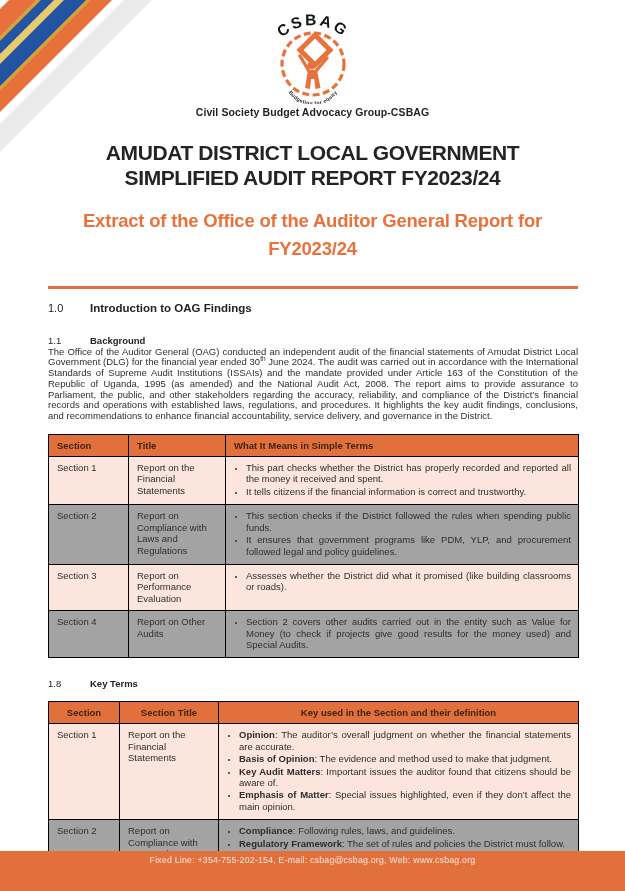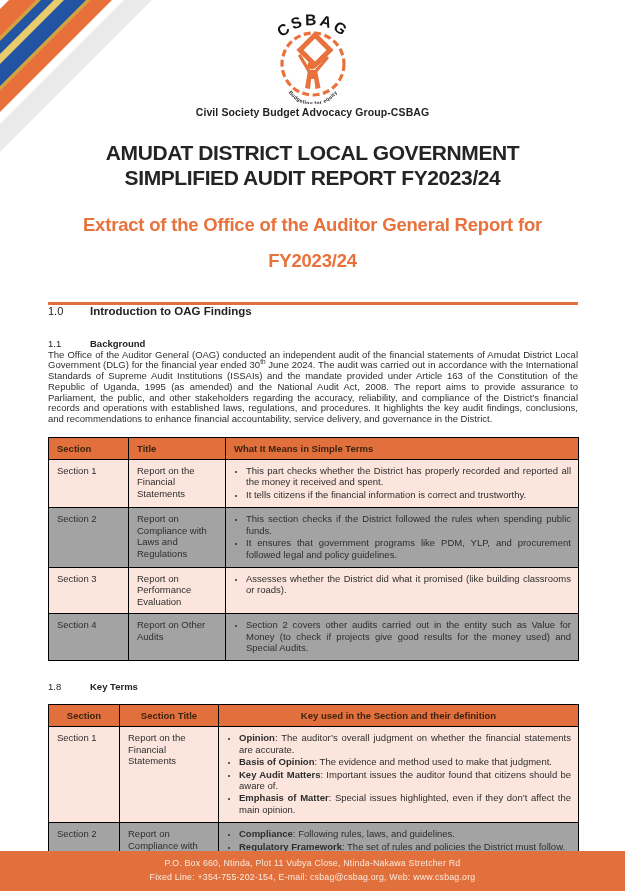--- a/index.html
+++ b/index.html
@@ -16,28 +16,28 @@
   .logo-svg { display:block; margin:0 auto; }
   .org-line { font-size:10.5px; font-weight:bold; color:#231f20; letter-spacing:0.1px; margin-top:2px; }
 
   
   .doc-title {
     margin-top:22px; text-align:center; font-size:21px; font-weight:bold;
     color:#262324; letter-spacing:-0.4px; line-height:25px;
   }
   .doc-subtitle {
     margin-top:17px; text-align:center; font-size:18.5px; font-weight:bold;
-    color:#e8713c; letter-spacing:-0.2px; line-height:36px;
+    color:#e8713c; letter-spacing:-0.2px; line-height:28px;
     padding:0 60px;
   }
   .rule { margin:23px 47px 0 48px; height:2.5px; background:#e2703c; }
 
   
   .content { position:relative; z-index:2; padding:0 47px 0 48px; }
-  .sec-head { display:flex; font-size:11.5px; color:#232323; }
+  .sec-head { margin-top:13px; display:flex; font-size:11.5px; color:#232323; }
   .sec-head .num { width:42px; font-weight:normal; font-size:11px; }
   .sec-head .txt { font-weight:bold; }
   .sub-head { margin-top:21px; display:flex; font-size:9.5px; color:#232323; }
   .sub-head .num { width:42px; }
   .sub-head .txt { font-weight:bold; }
   .body-par {
     margin-top:1px; font-size:9.5px; line-height:10.8px; text-align:justify;
     color:#2e2e2e;
   }
   .body-par sup { font-size:6.5px; vertical-align:super; line-height:0; }
@@ -222,15 +222,14 @@
               <li><span class="term">Regulatory Framework</span>: The set of rules and policies the District must follow.</li>
             </ul>
           </td>
         </tr>
       </tbody>
   </table>
 
 </div>
 
 <div class="footer">
-  <div class="f1">P.O. Box 660, Ntinda, Plot 11 Vubya Close, Ntinda-Nakawa Stretcher Rd</div>
   <div class="f2">Fixed Line: +354-755-202-154, E-mail: csbag@csbag.org, Web: www.csbag.org</div>
 </div>
 
 </body></html>

